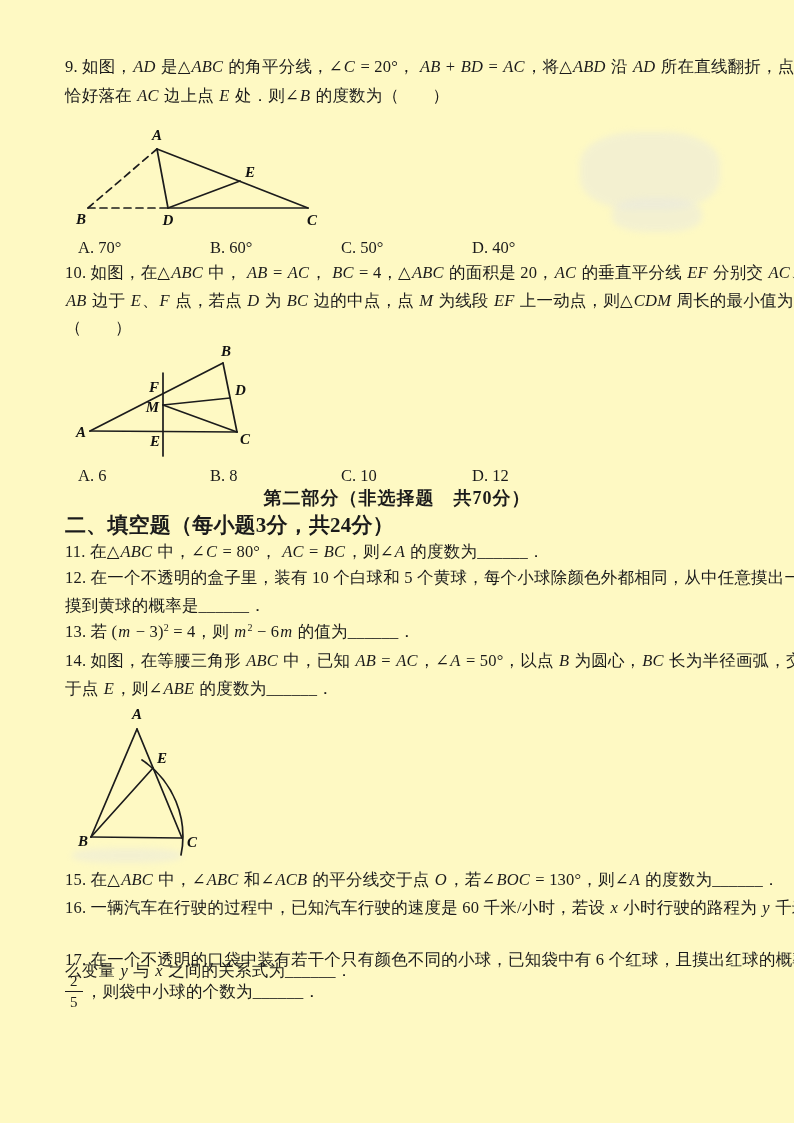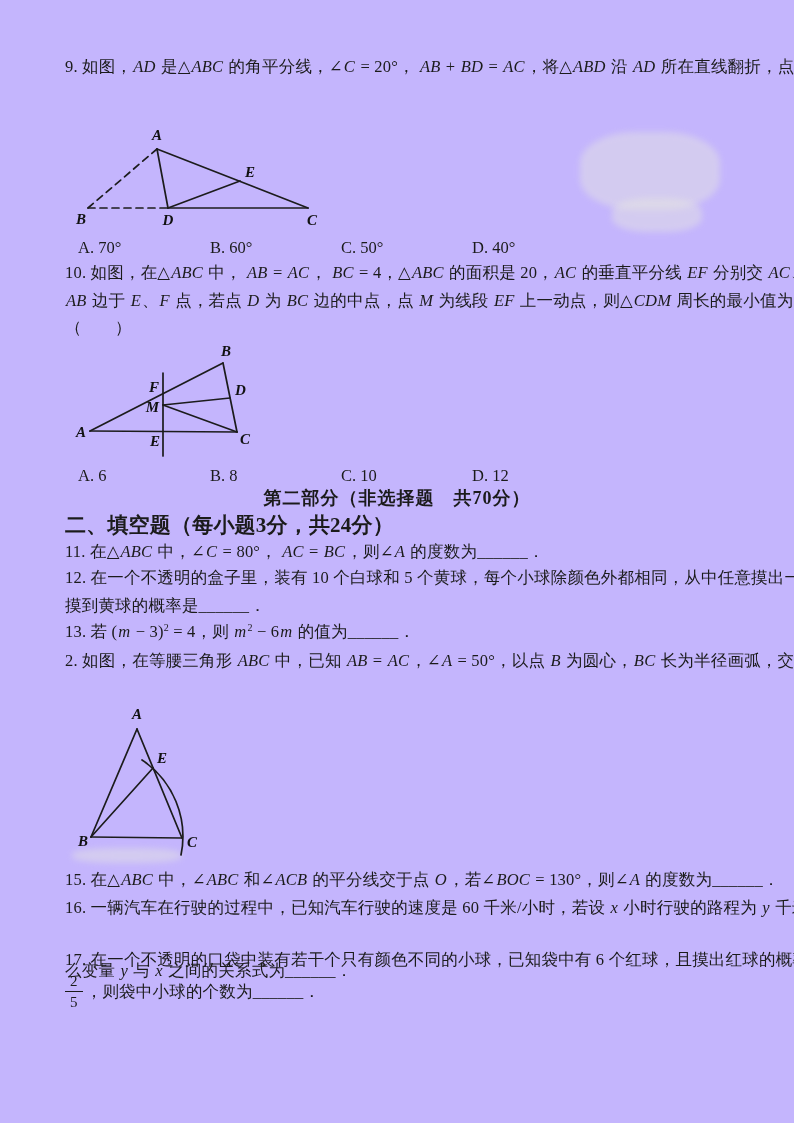--- a/index.html
+++ b/index.html
@@ -1,19 +1,19 @@
 <!DOCTYPE html>
 <html><head>
 <meta charset="utf-8">
 <style>
   * { margin:0; padding:0; box-sizing:border-box; }
   html,body { background:#fff; }
   .page {
     position:relative; width:794px; height:1123px;
-    background:#c4b5fd; overflow:hidden;
+    background:#fef9c3; overflow:hidden;
     font-family:"Liberation Serif","DejaVu Serif",serif;
     color:#1b1b1b;
   }
   .tline {
     position:absolute; left:65px; width:676px;
     font-size:16.5px; line-height:22px; letter-spacing:.2px;
     white-space:nowrap;
   }
   .mi { font-style:italic; padding:0 1px; }
   .sup { font-size:10px; vertical-align:super; line-height:0; }
@@ -36,20 +36,21 @@
 </head>
 <body>
 
 <div class="page">
 
   <div class="artifact" style="left:580px;top:132px;width:140px;height:78px;"></div>
   <div class="artifact" style="left:612px;top:198px;width:90px;height:34px;"></div>
   <div class="artifact" style="left:72px;top:848px;width:110px;height:15px;"></div>
 
   <div class="tline" style="top:56px"><span>9. 如图，</span><span class="mi">AD</span><span> 是△</span><span class="mi">ABC</span><span> 的角平分线，∠</span><span class="mi">C</span><span> = 20°， </span><span class="mi">AB</span><span> + </span><span class="mi">BD</span><span> = </span><span class="mi">AC</span><span>，将△</span><span class="mi">ABD</span><span> 沿 </span><span class="mi">AD</span><span> 所在直线翻折，点 </span></div>
+  <div class="tline" style="top:85px"><span>恰好落在 </span><span class="mi">AC</span><span> 边上点 </span><span class="mi">E</span><span> 处．则∠</span><span class="mi">B</span><span> 的度数为（　　）</span></div>
 
   <svg class="fig" style="left:68px;top:124px" width="275" height="106" viewBox="0 0 275 106">
     <g>
       <line class="dashed" x1="20" y1="84" x2="89" y2="25"></line>
       <line class="dashed" x1="20" y1="84" x2="100" y2="84"></line>
       <line x1="89" y1="25" x2="100" y2="84"></line>
       <line x1="89" y1="25" x2="240" y2="84"></line>
       <line x1="100" y1="84" x2="172" y2="57"></line>
       <line x1="100" y1="84" x2="240" y2="84"></line>
     </g>
@@ -96,21 +97,22 @@
     <span class="opt">D. 12</span>
   </div>
 
   <div class="tline center-bold" style="top:487px">第二部分（非选择题　共70分）</div>
   <div class="tline bold" style="top:514px">二、填空题（每小题3分，共24分）</div>
 
   <div class="tline" style="top:541px"><span>11. 在△</span><span class="mi">ABC</span><span> 中，∠</span><span class="mi">C</span><span> = 80°， </span><span class="mi">AC</span><span> = </span><span class="mi">BC</span><span>，则∠</span><span class="mi">A</span><span> 的度数为______．</span></div>
   <div class="tline" style="top:567px"><span>12. 在一个不透明的盒子里，装有 10 个白球和 5 个黄球，每个小球除颜色外都相同，从中任意摸出一个球，</span></div>
   <div class="tline" style="top:595px"><span>摸到黄球的概率是______．</span></div>
   <div class="tline" style="top:621px"><span>13. 若 (</span><span class="mi">m</span><span> − 3)</span><span class="sup">2</span><span> = 4，则 </span><span class="mi">m</span><span class="sup">2</span><span> − 6</span><span class="mi">m</span><span> 的值为______．</span></div>
-  <div class="tline" style="top:650px"><span>2. 如图，在等腰三角形 </span><span class="mi">ABC</span><span> 中，已知 </span><span class="mi">AB</span><span> = </span><span class="mi">AC</span><span>，∠</span><span class="mi">A</span><span> = 50°，以点 </span><span class="mi">B</span><span> 为圆心，</span><span class="mi">BC</span><span> 长为半径画弧，交 </span></div>
+  <div class="tline" style="top:650px"><span>14. 如图，在等腰三角形 </span><span class="mi">ABC</span><span> 中，已知 </span><span class="mi">AB</span><span> = </span><span class="mi">AC</span><span>，∠</span><span class="mi">A</span><span> = 50°，以点 </span><span class="mi">B</span><span> 为圆心，</span><span class="mi">BC</span><span> 长为半径画弧，交 </span></div>
+  <div class="tline" style="top:678px"><span>于点 </span><span class="mi">E</span><span>，则∠</span><span class="mi">ABE</span><span> 的度数为______．</span></div>
 
   <svg class="fig" style="left:62px;top:702px" width="200" height="160" viewBox="0 0 200 160">
     <g>
       <line x1="75" y1="27" x2="29" y2="135"></line>
       <line x1="75" y1="27" x2="120" y2="136"></line>
       <line x1="29" y1="135" x2="120" y2="136"></line>
       <line x1="29" y1="135" x2="91" y2="66"></line>
       <path d="M 80 58 A 92 92 0 0 1 119 153"></path>
     </g>
     <text x="75" y="17" text-anchor="middle">A</text>

